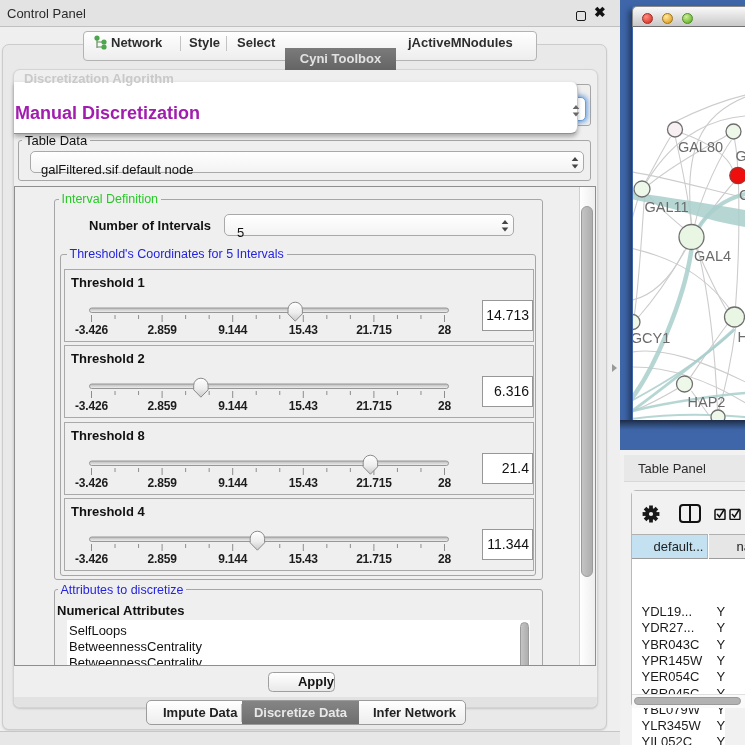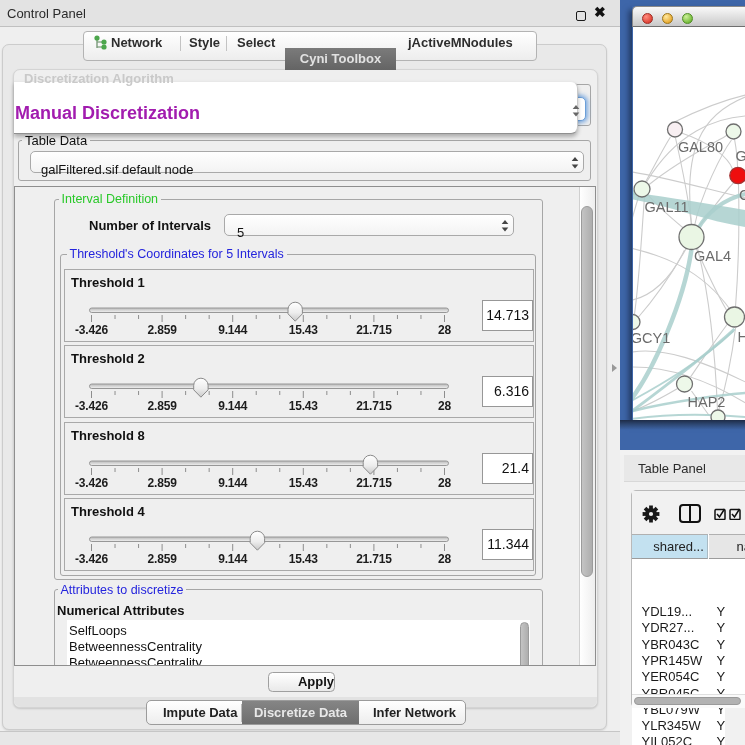--- a/index.html
+++ b/index.html
@@ -475,16 +475,16 @@
       <div class="trow" style="top:674.1px">
         <span class="c1">YLR345W</span>
         <span class="c2">YLR345W</span>
       </div>
       <div class="trow" style="top:690.4px">
         <span class="c1">YIL052C</span>
         <span class="c2">YIL052C</span>
       </div>
   </div>
 </div>
-<div class="abs" id="th1">shared...</div>
+<div class="abs" id="th1">default...</div>
 <div class="abs" id="th2"><span style="padding-left:28px">na...</span></div>
 <div class="abs" id="hsb-track"></div>
 <div class="abs" id="hsb-thumb"></div>
 
 </body></html>

